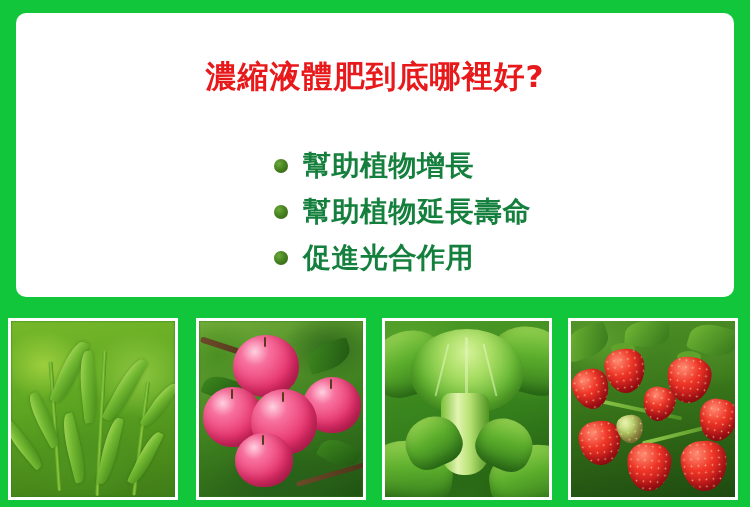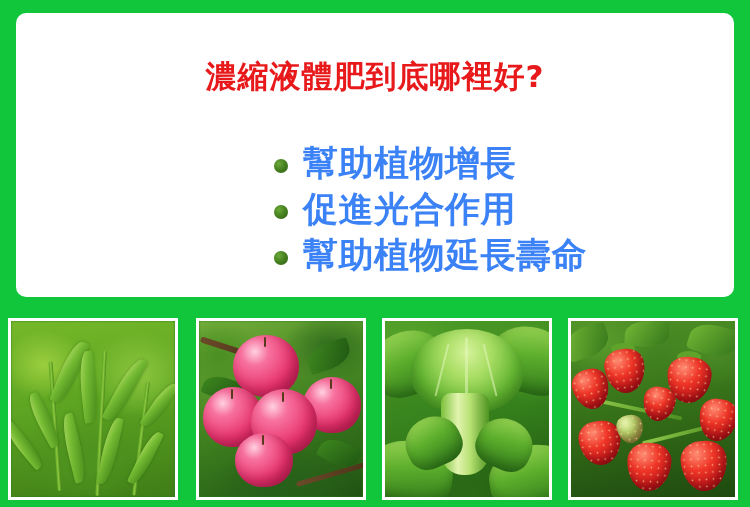--- a/index.html
+++ b/index.html
@@ -22,23 +22,23 @@
     font-family:"DejaVu Sans","Liberation Sans",sans-serif;
   }
   .bullets{position:absolute;left:258px;top:130px;width:460px;}
   .bullet-row{display:flex;align-items:center;height:46px;}
   .dot{
     width:14px;height:14px;border-radius:50%;
     background:radial-gradient(circle at 35% 33%, #6aa83a 0%, #46811f 48%, #2f5c13 100%);
     flex:0 0 auto;margin-right:15px;
   }
   .bullet-text{
-    color:#3b82f6;font-size:35px;font-weight:bold;line-height:1;
+    color:#15803d;font-size:28px;font-weight:bold;line-height:1;
     letter-spacing:0.5px;white-space:nowrap;
-    font-family:Liberation Mono, monospace;
+    font-family:Liberation Serif, serif;
   }
 
   
   .strip{position:absolute;left:0;top:310px;width:750px;height:197px;}
   .photo{
     position:absolute;top:8px;width:170px;height:182px;
     border:3px solid #ffffff;box-sizing:border-box;overflow:hidden;
     background:#2e7d20;
   }
   .p1{left:8px;}  .p2{left:196px;} .p3{left:382px;} .p4{left:568px;}
@@ -117,26 +117,26 @@
 
     <div class="bullets">
 
       <div class="bullet-row">
         <span class="dot"></span>
         <span class="bullet-text">幫助植物增長</span>
       </div>
 
       <div class="bullet-row">
         <span class="dot"></span>
-        <span class="bullet-text">促進光合作用</span>
+        <span class="bullet-text">幫助植物延長壽命</span>
       </div>
 
       <div class="bullet-row">
         <span class="dot"></span>
-        <span class="bullet-text">幫助植物延長壽命</span>
+        <span class="bullet-text">促進光合作用</span>
       </div>
 
     </div>
   </div>
 
   <div class="strip">
 
     <div class="photo p1">
       <div class="scene">
         <div class="tea-bg"></div>

